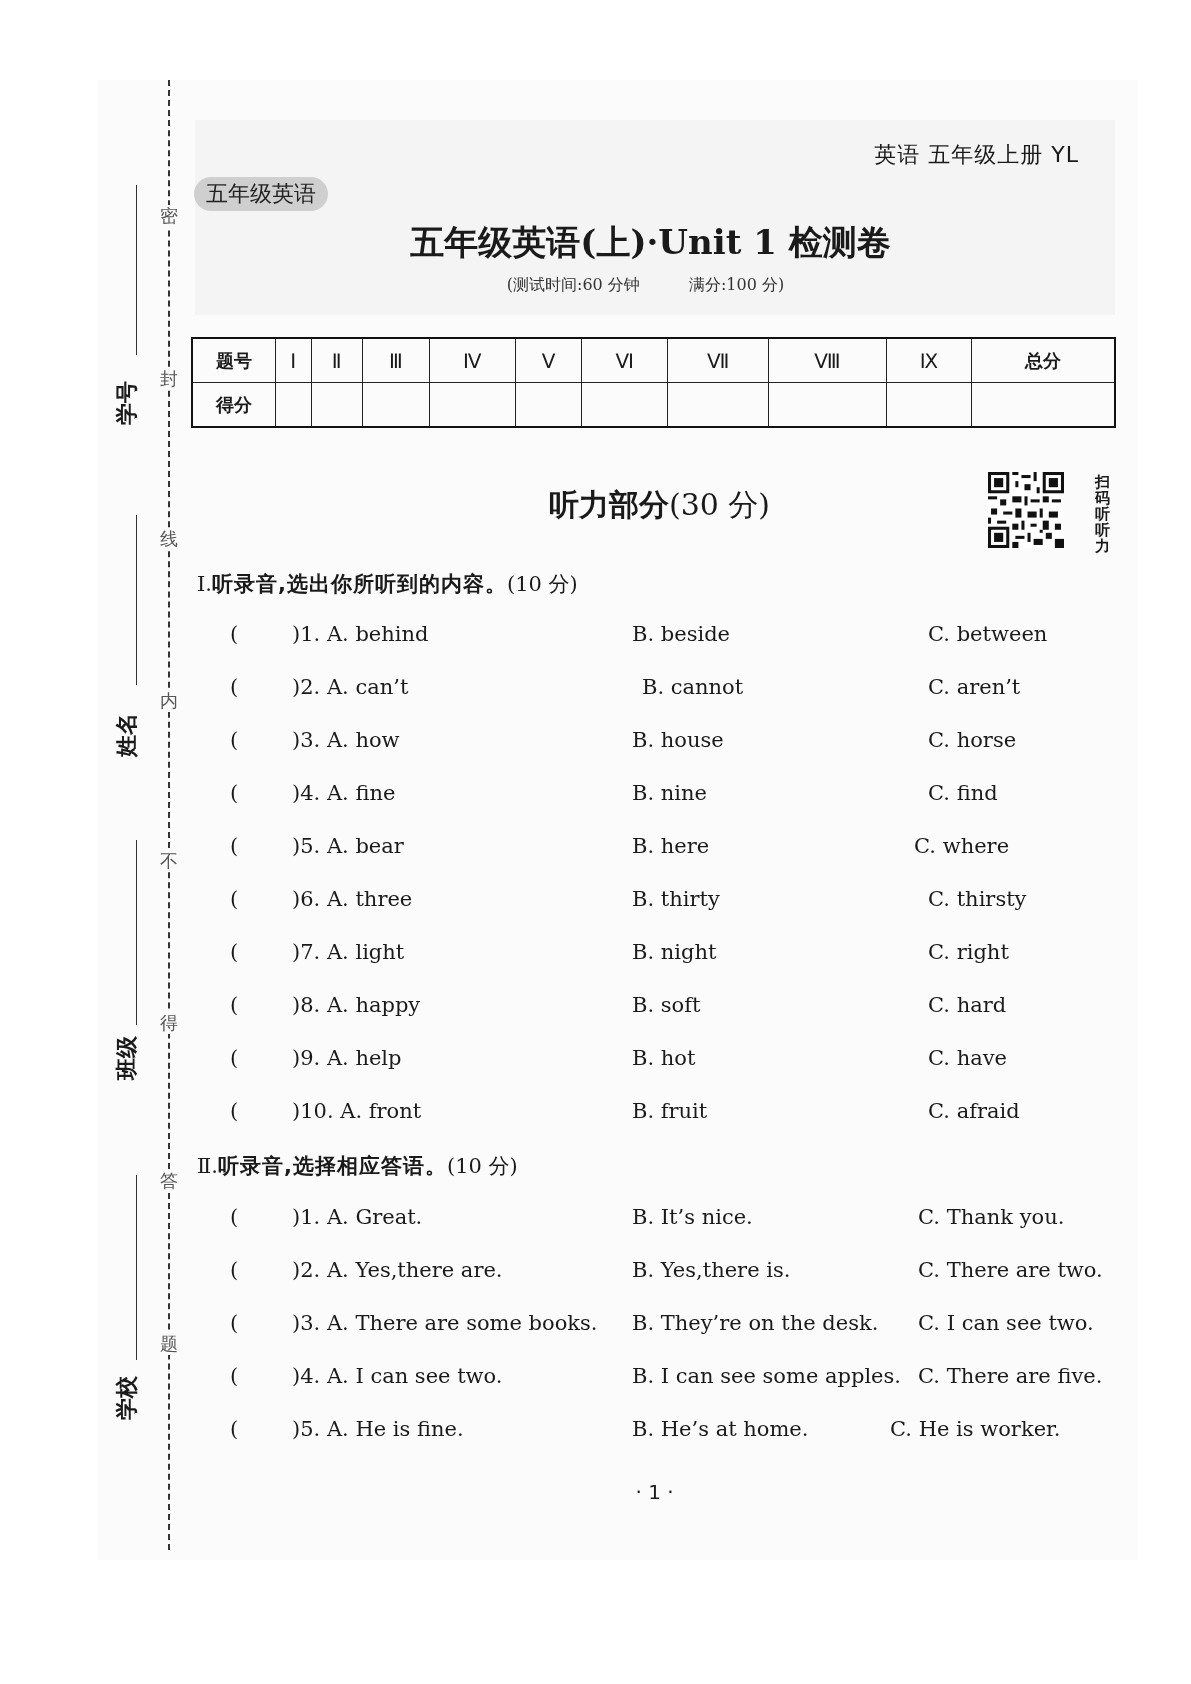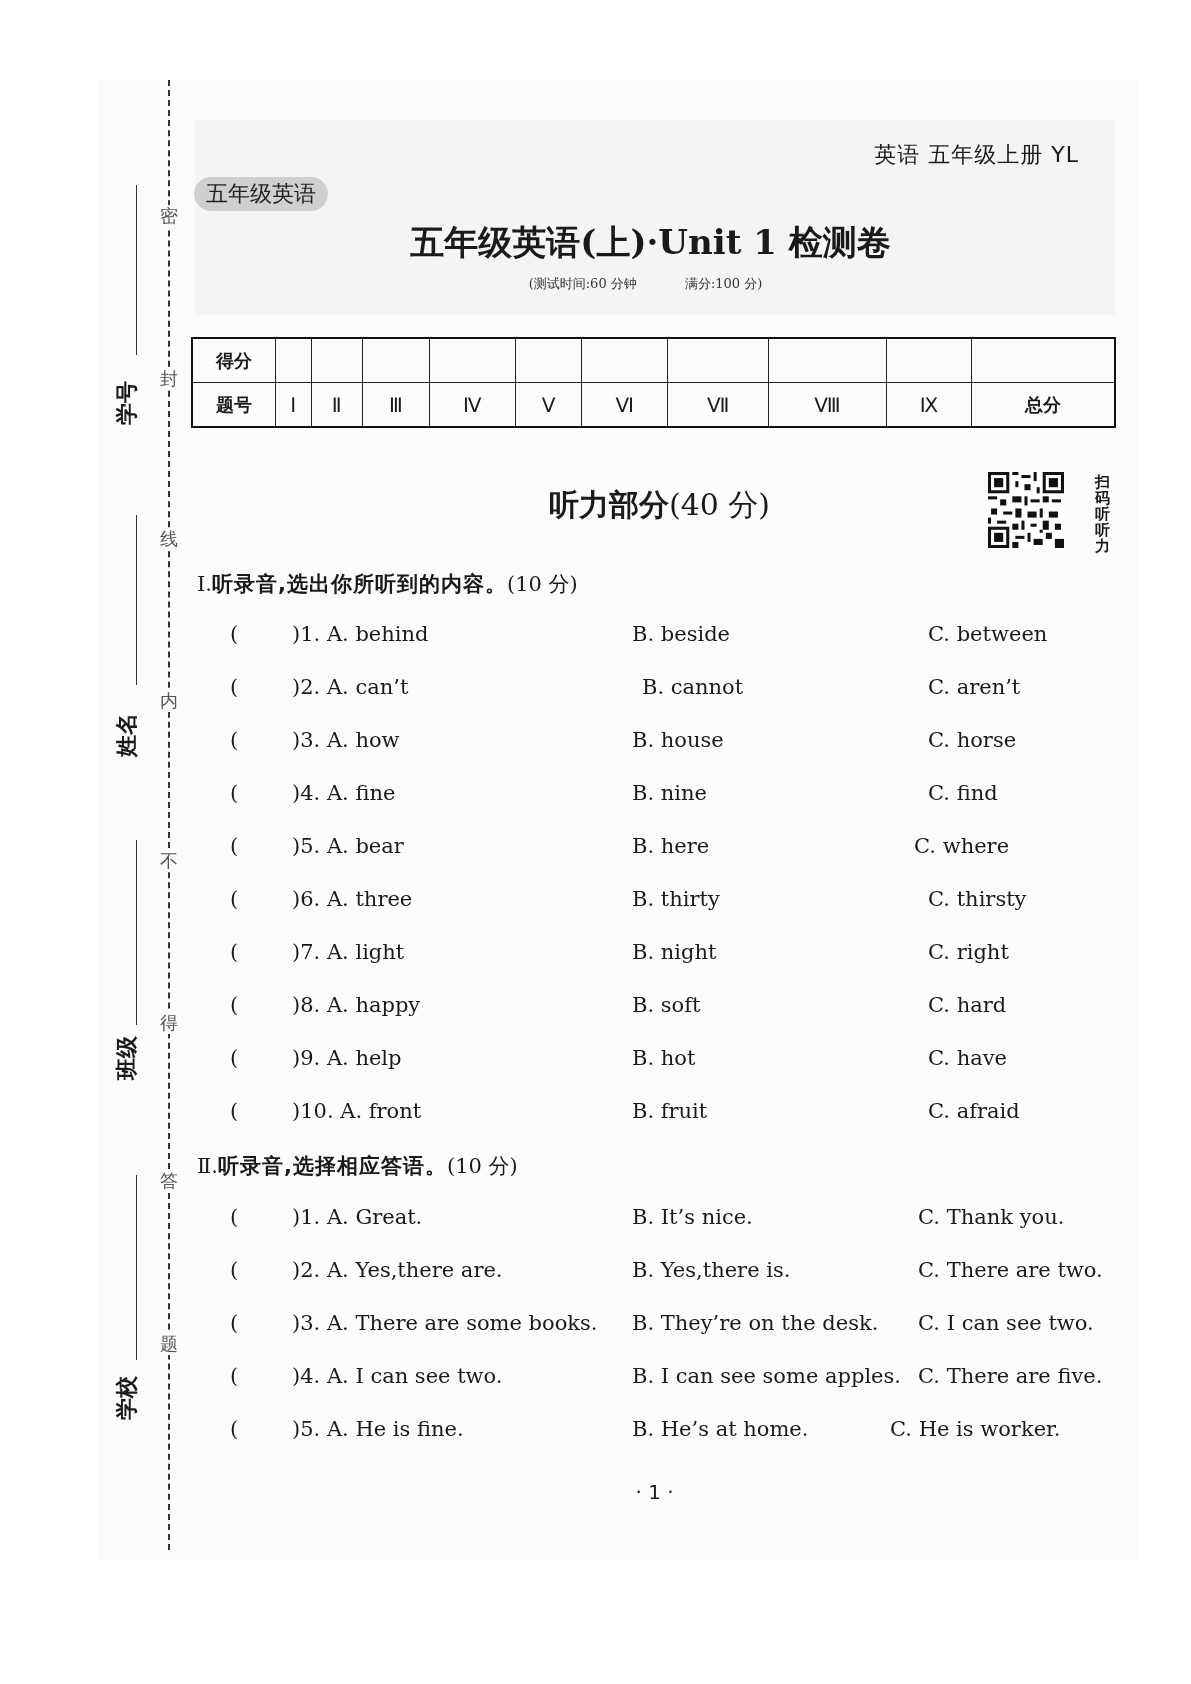--- a/index.html
+++ b/index.html
@@ -13,21 +13,21 @@
   .seal-char { position:absolute; left:158px; width:22px; font-size:18px; color:#555; background:#fbfbfb;
                text-align:center; font-family:"DejaVu Sans",sans-serif; line-height:22px; }
   .field-line { position:absolute; left:136px; border-left:1.5px solid #333; }
   .field-label { position:absolute; left:112px; font-size:22px; font-weight:bold; font-family:"DejaVu Sans",sans-serif;
                  transform:rotate(-90deg); transform-origin:left top; white-space:nowrap; }
 
   .top-right { position:absolute; right:112px; top:140px; font-size:22px; font-family:"DejaVu Sans",sans-serif; letter-spacing:1px; }
   .badge { position:absolute; left:194px; top:177px; padding:2px 12px; background:#cfcfcf; border-radius:18px;
            font-size:22px; font-family:"DejaVu Sans",sans-serif; color:#222; }
   .main-title { position:absolute; left:0; width:1191px; top:220px; text-align:center; font-size:34px; font-weight:bold; padding-left:110px; box-sizing:border-box; }
-  .subtitle { position:absolute; left:0; width:1191px; top:275px; text-align:center; font-size:13px; padding-left:100px; box-sizing:border-box; color:#333; }
+  .subtitle { position:absolute; left:0; width:1191px; top:275px; text-align:center; font-size:16px; padding-left:100px; box-sizing:border-box; color:#333; }
   .subtitle span { margin:0 22px; }
 
   table.score { position:absolute; left:191px; top:337px; width:925px; border-collapse:collapse; border:2.5px solid #111; }
   table.score td { border:1.3px solid #222; height:41px; text-align:center; font-size:18px; }
   table.score td.lbl { width:80px; font-weight:bold; font-family:"DejaVu Sans",sans-serif; }
   table.score td.roman { font-family:"Liberation Serif",serif; font-size:20px; }
   table.score td.total { width:140px; font-weight:bold; font-family:"DejaVu Sans",sans-serif; }
 
   .section-title { position:absolute; left:0; width:1191px; top:485px; text-align:center; font-size:30px; padding-left:120px; box-sizing:border-box; }
   .section-title .zh { font-weight:bold; font-family:"DejaVu Sans",sans-serif;margin-left:8px; }
@@ -74,50 +74,50 @@
 <div class="badge">五年级英语</div>
 <div class="main-title">五年级英语(上)·Unit 1 检测卷</div>
 <div class="subtitle">
   <span>(测试时间:60 分钟</span>
   <span>满分:100 分)</span>
 </div>
 
 <table class="score">
   <tbody>
       <tr>
-    <td class="lbl">得分</td>
-    <td></td>
-    <td></td>
-    <td></td>
-    <td></td>
-    <td></td>
-    <td></td>
-    <td></td>
-    <td></td>
-    <td></td>
-    <td></td>
-  </tr>
-  <tr>
     <td class="lbl">题号</td>
     <td class="roman">Ⅰ</td>
     <td class="roman">Ⅱ</td>
     <td class="roman">Ⅲ</td>
     <td class="roman">Ⅳ</td>
     <td class="roman">Ⅴ</td>
     <td class="roman">Ⅵ</td>
     <td class="roman">Ⅶ</td>
     <td class="roman">Ⅷ</td>
     <td class="roman">Ⅸ</td>
     <td class="total">总分</td>
   </tr>
+  <tr>
+    <td class="lbl">得分</td>
+    <td></td>
+    <td></td>
+    <td></td>
+    <td></td>
+    <td></td>
+    <td></td>
+    <td></td>
+    <td></td>
+    <td></td>
+    <td></td>
+  </tr>
 </tbody>
   </table>
 
 <div class="section-title">
-  <span class="zh">听力部分</span><span>(40 分)</span>
+  <span class="zh">听力部分</span><span>(30 分)</span>
 </div>
 
 <svg class="qr" viewBox="0 0 25 25">
   <rect width="25" height="25" fill="#fff"></rect>
   <g fill="#111">
     <rect x="0" y="0" width="7" height="7"></rect>
       <rect x="1" y="1" width="5" height="5" fill="#fff"></rect>
       <rect x="2" y="2" width="3" height="3"></rect>
     <rect x="18" y="0" width="7" height="7"></rect>
       <rect x="19" y="1" width="5" height="5" fill="#fff"></rect>

